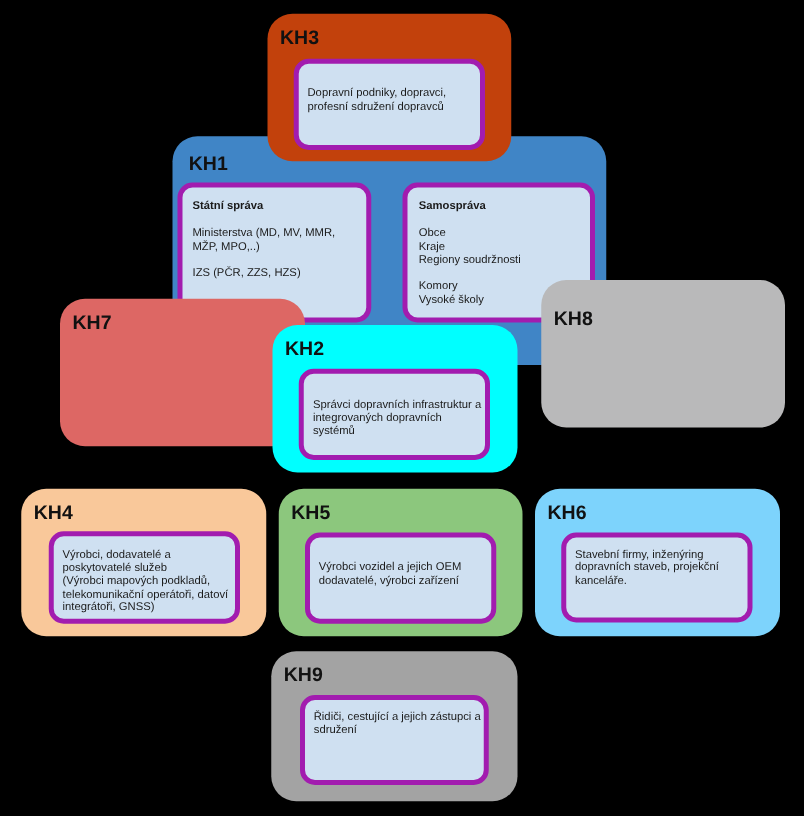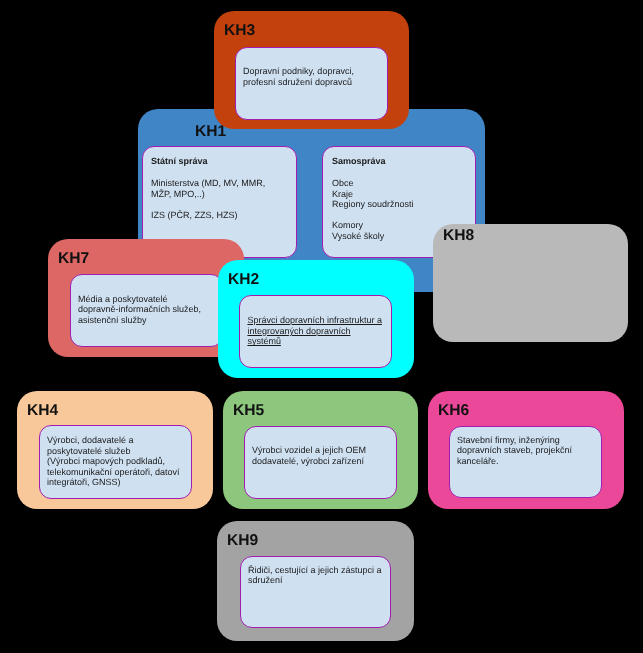--- a/index.html
+++ b/index.html
@@ -19,21 +19,21 @@
   .grp-title {
     position:absolute;
     font-weight:bold;
     font-size:15.6px;
     line-height:15.6px;
     color:#111111;
   }
   .panel {
     position:absolute;
     background:#CFE0F1;
-    border:1px solid #a21caf;
+    border:4px solid #a21caf;
     border-radius:12px;
   }
   .panel-text {
     position:absolute;
     font-size:9px;
     line-height:10.6px;
     color:#1a1a1a;
     white-space:pre;
   }
   .panel-heading { font-weight:bold; }
@@ -60,56 +60,51 @@
 
   <div class="grp" id="kh3" style="background: #c2410c;">
     <div class="grp-title" style="left:10px;top:12px;">KH3</div>
     <div class="panel" style="left:21px;top:36px;width:153px;height:73px;">
       <div class="panel-text" style="left:7px;top:18px;">Dopravní podniky, dopravci,
 profesní sdružení dopravců</div>
     </div>
   </div>
 
   <div class="grp" id="kh1" style="background: rgb(64, 133, 198);">
-    <div class="grp-title" style="left:13px;top:14.5px;margin-left:44px;">KH1</div>
+    <div class="grp-title" style="left:13px;top:14.5px;">KH1</div>
     <div class="panel" style="left:4px;top:37px;width:155px;height:112px;">
       <div class="panel-text panel-heading" style="left:8px;top:9px;">Státní správa</div>
       <div class="panel-text" style="left:8px;top:31px;">Ministerstva (MD, MV, MMR,
 MŽP, MPO,..)
 
 IZS (PČR, ZZS, HZS)</div>
     </div>
     <div class="panel" style="left:184px;top:37px;width:154px;height:112px;">
       <div class="panel-text panel-heading" style="left:9px;top:9px;">Samospráva</div>
       <div class="panel-text" style="left:9px;top:31px;">Obce
 Kraje
 Regiony soudržnosti
 
 Komory
 Vysoké školy</div>
     </div>
   </div>
 
   <div class="grp" id="kh7" style="background: rgb(221, 103, 100);">
     <div class="grp-title" style="left:10px;top:12px;">KH7</div>
-    <div class="panel" style="left:22px;top:34.5px;width:153px;height:73px;">
-      <div class="panel-text" style="left:7px;top:19px;">Média a poskytovatelé
-dopravně-informačních služeb,
-asistenční služby</div>
-    </div>
   </div>
 
   <div class="grp" id="kh8" style="background: rgb(185, 185, 186);">
-    <div class="grp-title" style="left:10px;top:4px;">KH8</div>
+    <div class="grp-title" style="left:10px;top:24px;">KH8</div>
   </div>
 
   <div class="grp" id="kh2" style="background: rgb(0, 255, 255);">
     <div class="grp-title" style="left:10px;top:12px;">KH2</div>
     <div class="panel" style="left:21.4px;top:35.8px;width:153px;height:72.5px;">
-      <div class="panel-text" style="left:7px;top:19px;text-decoration:underline;">Správci dopravních infrastruktur a
+      <div class="panel-text" style="left:7px;top:19px;">Správci dopravních infrastruktur a
 integrovaných dopravních
 systémů</div>
     </div>
   </div>
 
   <div class="grp" id="kh4" style="background: rgb(249, 200, 154);">
     <div class="grp-title" style="left:10px;top:12px;">KH4</div>
     <div class="panel" style="left:22px;top:34px;width:153px;height:74px;">
       <div class="panel-text" style="left:7px;top:9px;">Výrobci, dodavatelé a
 poskytovatelé služeb
@@ -120,21 +115,21 @@
   </div>
 
   <div class="grp" id="kh5" style="background: rgb(140, 199, 125);">
     <div class="grp-title" style="left:10px;top:12px;">KH5</div>
     <div class="panel" style="left:21px;top:34.5px;width:153px;height:73px;">
       <div class="panel-text" style="left:7px;top:18.7px;">Výrobci vozidel a jejich OEM
 dodavatelé, výrobci zařízení</div>
     </div>
   </div>
 
-  <div class="grp" id="kh6" style="background: #ec4899;">
+  <div class="grp" id="kh6" style="background: #7dd3fc;">
     <div class="grp-title" style="left:10px;top:12px;">KH6</div>
     <div class="panel" style="left:21px;top:35px;width:153px;height:72px;">
       <div class="panel-text" style="left:7px;top:7.7px;">Stavební firmy, inženýring
 dopravních staveb, projekční
 kanceláře.</div>
     </div>
   </div>
 
   <div class="grp" id="kh9" style="background: #a3a3a3;">
     <div class="grp-title" style="left:10px;top:12px;">KH9</div>

